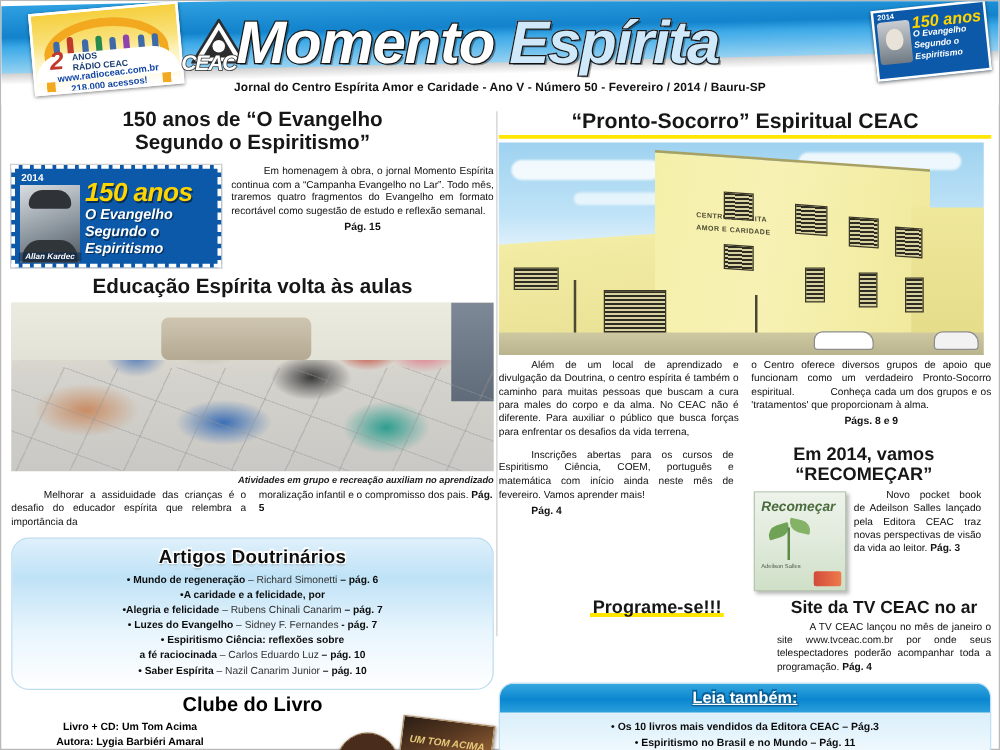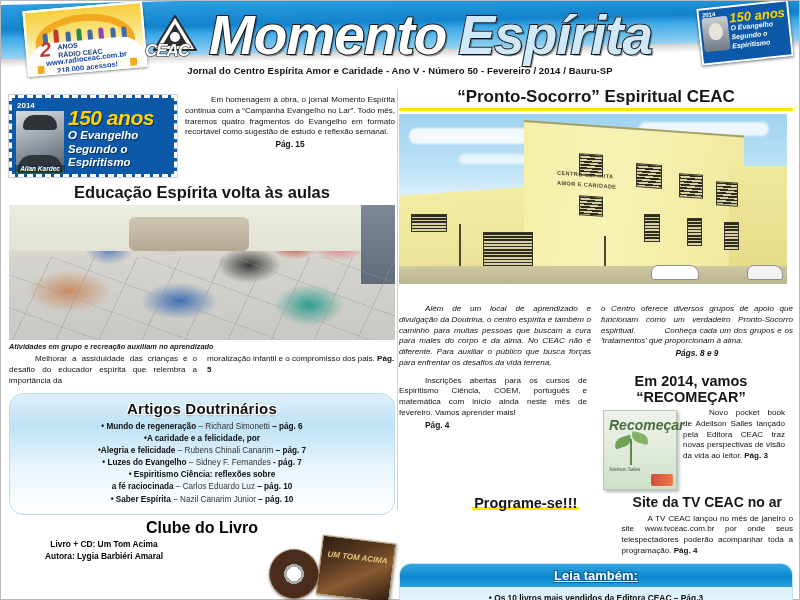--- a/index.html
+++ b/index.html
@@ -20,23 +20,23 @@
     background:linear-gradient(180deg,#2e9fe0 0%,#1283cc 45%,#3eaae8 60%,#9fd6f3 100%);
     transform:skewY(-1.3deg);
     transform-origin:left center;
   }
   .mast-band-shadow{
     position:absolute;left:0;right:0;top:58px;height:9px;
     background:linear-gradient(180deg,#cfcfcf 0%,#ffffff 100%);
     transform:skewY(-1.3deg);transform-origin:left center;
   }
   .mast-title{
-    position:absolute;left:208px;top:6px;width:480px;height:56px;
+    position:absolute;left:188px;top:6px;width:480px;height:56px;
     display:flex;align-items:center;
-    font-size:55px;font-weight:bold;font-style:italic;
+    font-size:48px;font-weight:bold;font-style:italic;
     letter-spacing:-1px;
     line-height:1;
     white-space:nowrap;
   }
   .mast-title .w1{
     color:#ffffff;
     -webkit-text-stroke:2px #1a1a1a;
     paint-order:stroke fill;
     text-shadow:2px 2px 0 rgba(0,0,0,.35);
   }
@@ -160,21 +160,21 @@
     text-shadow:1px 1px 0 rgba(0,0,0,.5);
   }
   .stamp150 .tsub{
     position:absolute;left:56px;top:31px;font-size:11.5px;font-weight:bold;font-style:italic;
     color:#ffffff;line-height:1.18;text-shadow:1px 1px 0 rgba(0,0,0,.45);
   }
 
   
   .photo{position:relative;overflow:hidden;background:#ddd;}
   .photo-cap{
-    text-align:left;font-size:7.4px;font-style:italic;font-weight:bold;color:#1a1a1a;margin:2px 0 3px;
+    text-align:right;font-size:7.4px;font-style:italic;font-weight:bold;color:#1a1a1a;margin:2px 0 3px;
   }
 
   
   .kids{
     width:386px;height:135px;
     background:
       radial-gradient(ellipse 60px 30px at 60px 86px,#c98c63 0%,rgba(201,140,99,0) 70%),
       radial-gradient(ellipse 55px 26px at 170px 96px,#3b6fb5 0%,rgba(59,111,181,0) 70%),
       radial-gradient(ellipse 50px 30px at 300px 100px,#2e9e8f 0%,rgba(46,158,143,0) 70%),
       radial-gradient(ellipse 46px 26px at 240px 60px,#3a3a3a 0%,rgba(58,58,58,0) 70%),
@@ -225,21 +225,21 @@
   .building .car{position:absolute;bottom:4px;width:46px;height:13px;background:#ffffff;border-radius:7px 9px 3px 3px;border:1px solid #8e8e8e;}
   .building .car.c2{width:34px;background:#f2f2f2;}
   .building .pole{position:absolute;width:2px;background:#4a4835;}
 
   
   .bookcover{
     width:72px;height:78px;float:left;margin:2px 6px 0 6px;position:relative;
     background:linear-gradient(180deg,#edf3ea 0%,#dfe9da 55%,#cfe0c7 100%);
     border:1px solid #b9c6b2;box-shadow:2px 2px 3px rgba(0,0,0,.28);
   }
-  .bookcover .ttl{position:absolute;left:5px;top:6px;font-size:14px;font-style:italic;color:#4b6b3f;font-weight:bold;}
+  .bookcover .ttl{position:absolute;left:5px;top:6px;font-size:11px;font-style:italic;color:#4b6b3f;font-weight:bold;}
   .bookcover .sprout{position:absolute;left:26px;top:28px;width:2px;height:26px;background:#5e8a47;}
   .bookcover .leafL{position:absolute;left:10px;top:26px;width:18px;height:10px;background:#6fa254;border-radius:12px 2px 12px 2px;transform:rotate(-18deg);}
   .bookcover .leafR{position:absolute;left:27px;top:22px;width:18px;height:10px;background:#84b368;border-radius:2px 12px 2px 12px;transform:rotate(14deg);}
   .bookcover .auth{position:absolute;left:5px;bottom:16px;font-size:4.6px;color:#4a5a43;line-height:1.3;}
   .bookcover .band{position:absolute;right:3px;bottom:3px;width:22px;height:12px;background:linear-gradient(90deg,#d14b3b,#ef7a4a);border-radius:2px;}
 
   
   .cdart{position:relative;width:130px;height:62px;float:right;margin:0 2px 0 0;}
   .cdart .cover{
     position:absolute;right:0;top:0;width:72px;height:58px;transform:rotate(7deg);
@@ -359,20 +359,24 @@
     </div>
 
     <div class="subtitle">Jornal do Centro Espírita Amor e Caridade - Ano V - Número 50 - Fevereiro / 2014 / Bauru-SP</div>
   </div>
 
   <div class="vdiv"></div>
 
   <div class="col-left">
 
     <div>
+      <h2 class="hl">
+        <span>150 anos de “O Evangelho</span><br>
+        <span>Segundo o Espiritismo”</span>
+      </h2>
 
       <div class="clearfix" style="margin-top:4px;">
         <div class="stamp150">
           <div class="yr">2014</div>
           <div class="portrait">
             <div class="hair"></div>
             <div class="coat"></div>
           </div>
           <div class="kname">Allan Kardec</div>
           <div class="t150">150 anos</div>
@@ -472,21 +476,21 @@
         <div class="win" style="left:325px;top:108px;width:13px;height:26px;"></div>
         <div class="win" style="left:12px;top:100px;width:34px;height:16px;"></div>
         <div class="win" style="left:84px;top:118px;width:48px;height:42px;"></div>
         <div class="pole" style="left:60px;top:110px;height:54px;"></div>
         <div class="pole" style="left:205px;top:122px;height:40px;"></div>
         <div class="ground"></div>
         <div class="car" style="left:252px;"></div>
         <div class="car c2" style="left:348px;"></div>
       </div>
 
-      <div style="display:flex;gap:10px;margin-top:20px;font-style:italic;">
+      <div style="display:flex;gap:10px;margin-top:3px;">
         <div class="body-txt" style="flex:1;">
           <span class="ind"></span><span>Além de um local de aprendizado e divulgação da Doutrina, o centro espírita é também o caminho para muitas pessoas que buscam a cura para males do corpo e da alma. No CEAC não é diferente. Para auxiliar o público que busca forças para enfrentar os desafios da vida terrena,</span>
         </div>
         <div class="body-txt" style="flex:1;">
           <span>o Centro oferece diversos grupos de apoio que funcionam como um verdadeiro Pronto-Socorro espiritual.</span>
           <span class="ind"></span><span>Conheça cada um dos grupos e os 'tratamentos' que proporcionam à alma.</span>
           <span class="pg-center">Págs. 8 e 9</span>
         </div>
       </div>
     </div>

